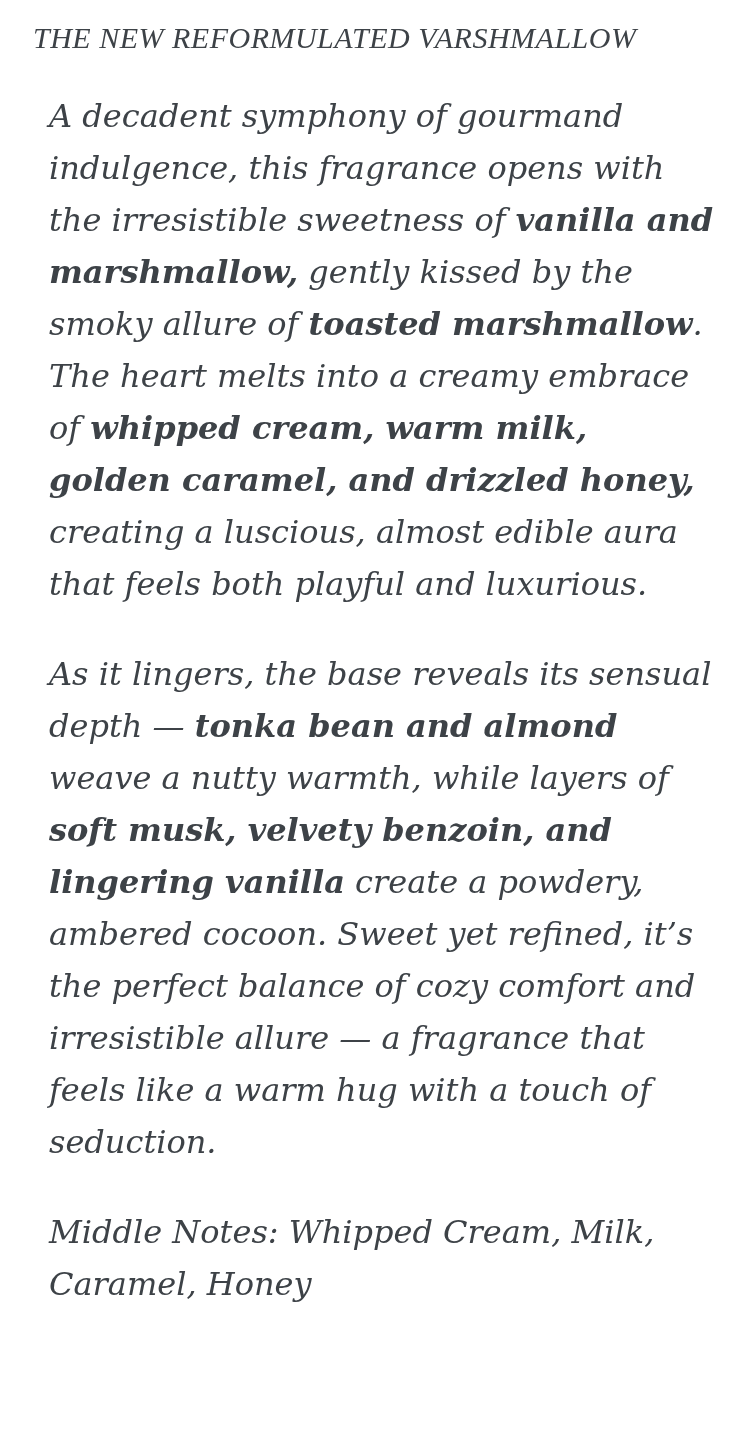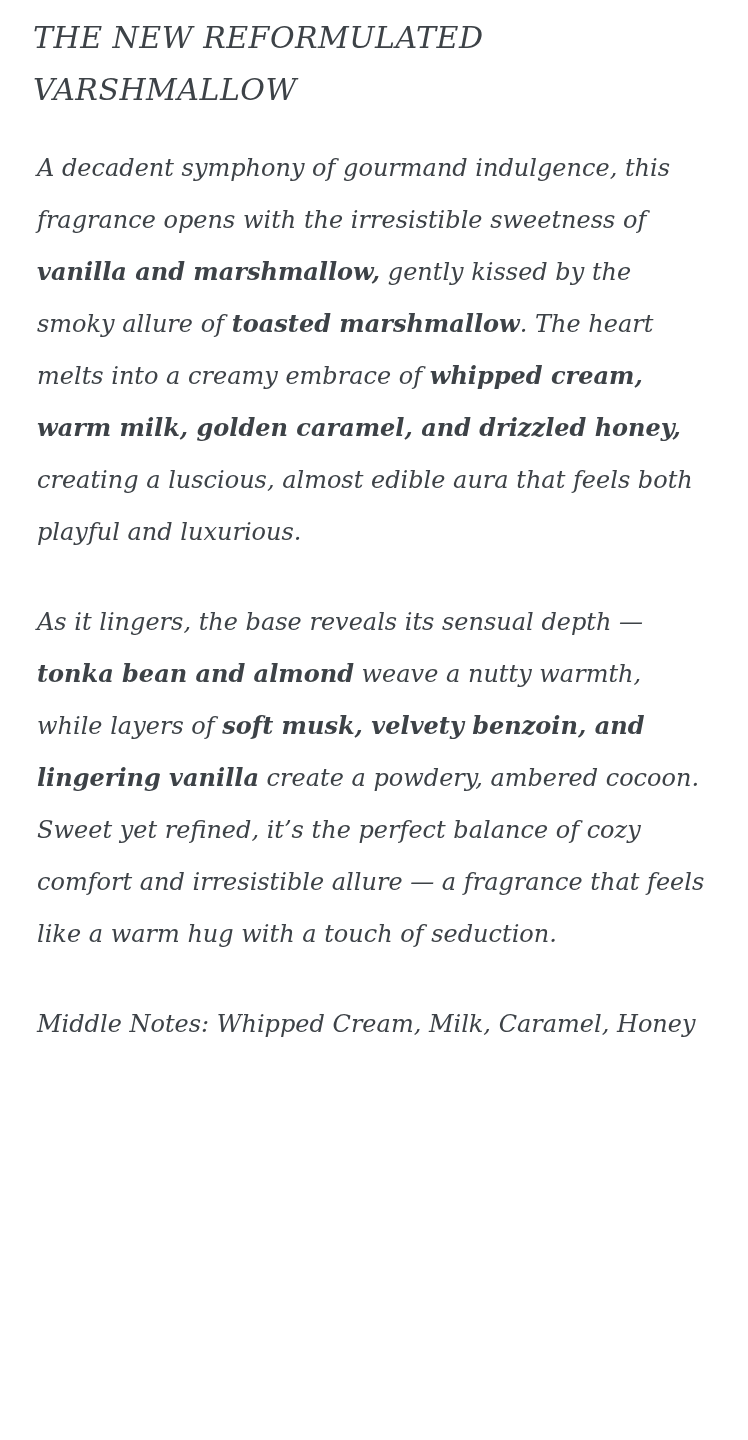--- a/index.html
+++ b/index.html
@@ -20,26 +20,27 @@
     box-sizing: border-box;
     padding: 12px 34px 40px 33px;
     width: 748px;
   }
   .title {
     font-size: 30px;
     line-height: 52px;
     font-weight: 400;
     letter-spacing: 0.5px;
     margin: 0 0 26px 0;
+    font-family: Liberation Serif, serif;
   }
   .para {
-    font-size: 24px;
+    font-size: 32px;
     line-height: 52px;
     font-weight: 400;
-    margin: 0 0 38px 4px;
+    margin: 0 0 38px 16px;
   }
   .para:last-child {
     margin-bottom: 0;
   }
   .seg-bold {
     font-weight: 700;
   }
 </style>
 </head>
 <body style="background: rgb(255, 255, 255); color: rgb(61, 66, 71);">

